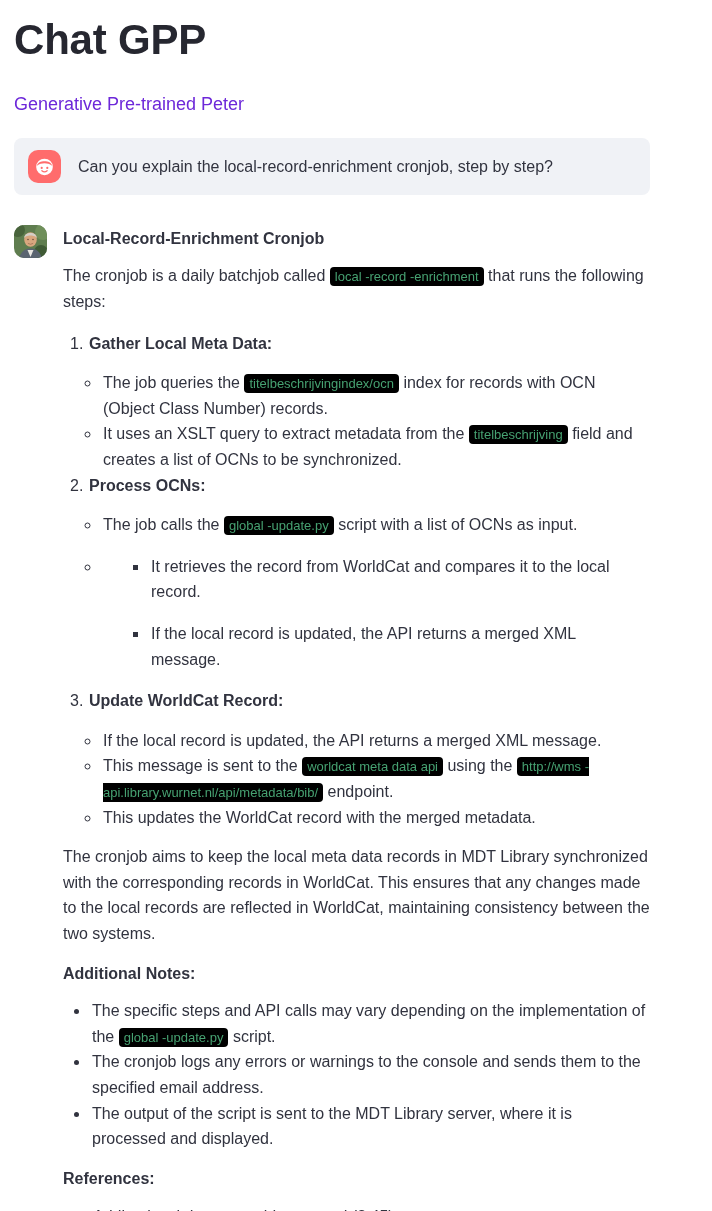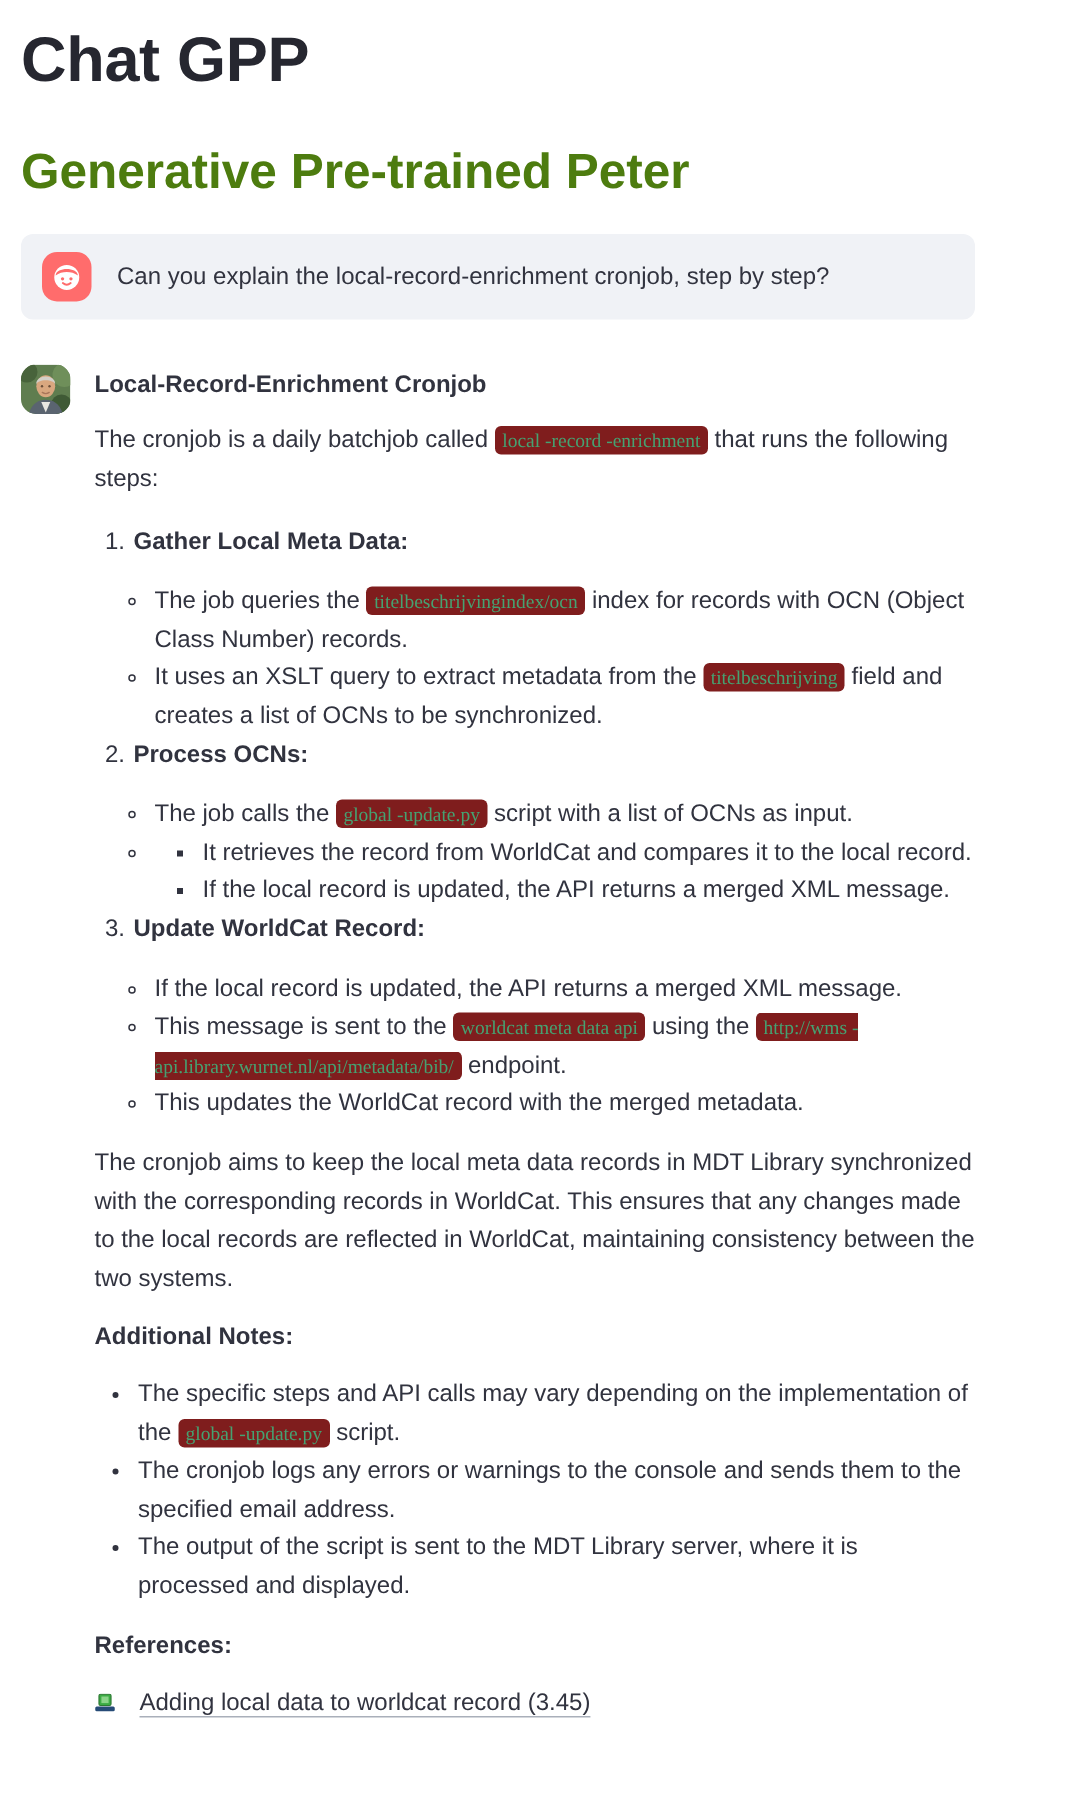--- a/index.html
+++ b/index.html
@@ -11,22 +11,22 @@
     font-size:16px;
     line-height:1.6;
   }
   .app { width:664px; padding:6px 14px 20px 14px; }
 
   h1.page-title {
     font-size:42px; line-height:1.15; font-weight:700;
     color:#262730; margin:10px 0 0 0; letter-spacing:-0.2px;
   }
   h2.page-subtitle {
-    font-size:33px; line-height:1.2; font-weight:700;
-    color:#4d7c0f; margin:30px 0 0 0;
+    font-size:18px; line-height:1.2; font-weight:400;
+    color:#6d28d9; margin:30px 0 0 0;
   }
 
   
   .user-msg {
     margin-top:22px;
     background:#f0f2f6;
     border-radius:8px;
     padding:12px 14px;
     display:flex; align-items:center; gap:17px;
   }
@@ -37,37 +37,37 @@
   }
   .user-avatar { background:#ff6c6c; }
 
   
   .asst { display:flex; gap:16px; margin-top:30px; align-items:flex-start; }
   .asst-content { flex:1; min-width:0; }
   .asst-heading { font-weight:700; margin:1px 0 0 0; }
   .para { margin:12px 0 0 0; }
 
   code {
-    font-family:Liberation Serif, serif;
+    font-family:Liberation Sans, sans-serif;
     font-size:13px;
     color:#46a171;
-    background:#7f1d1d;
+    background:#000000;
     padding:2px 5px;
     border-radius:4px;
   }
 
   ol.steps { list-style:none; margin:16px 0 14px 0; padding:0 0 0 7px; }
   ol.steps > li { margin:0; }
   .step-head { display:flex; }
   .step-num { width:19px; flex:none; }
   .step-title { font-weight:700; }
   ul.lvl1 { margin:14px 0 0 0; padding:0 0 0 31px; list-style:circle; }
   ul.lvl1 > li { margin:0; padding-left:2px; }
   ul.lvl2 { margin:0; padding:0 0 0 30px; list-style:square; }
-  ul.lvl2 > li { margin:0; padding-left:2px; }
+  ul.lvl2 > li { margin:16px; padding-left:2px; }
 
   .section-head { font-weight:700; margin:14px 0 0 0; }
 
   ul.notes { margin:12px 0 0 0; padding:0 0 0 27px; list-style:disc; }
   ul.notes > li { margin:0; padding-left:2px; }
 
   .reference { margin:13px 0 0 0; display:flex; align-items:center; gap:16px; }
   .reference a {
     color:#31333F;
     text-decoration:underline;

